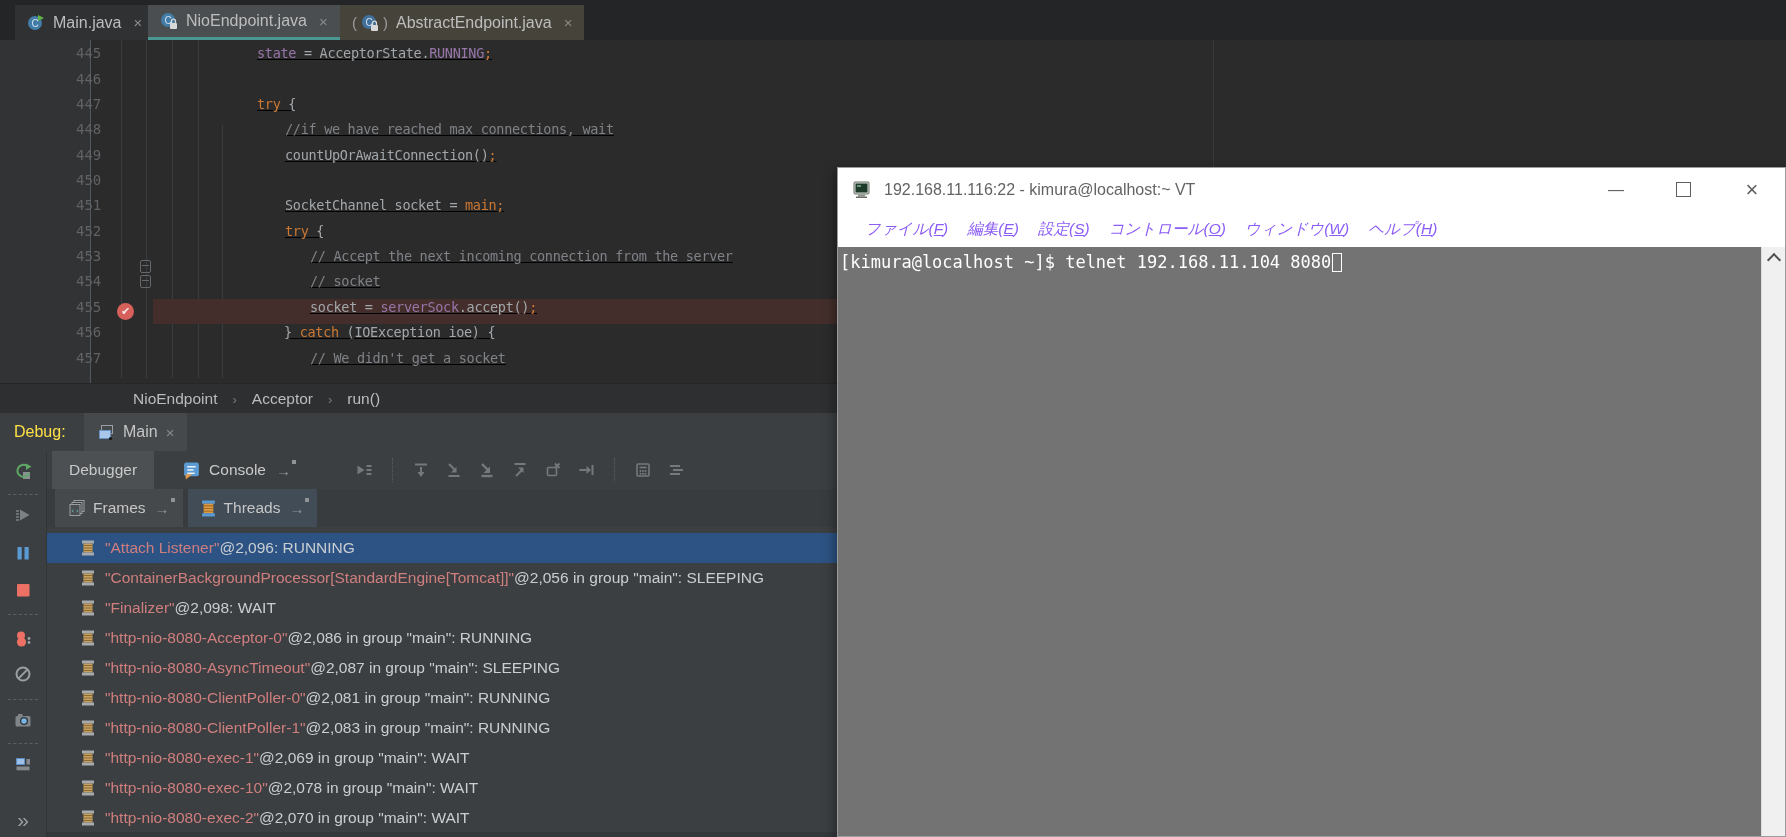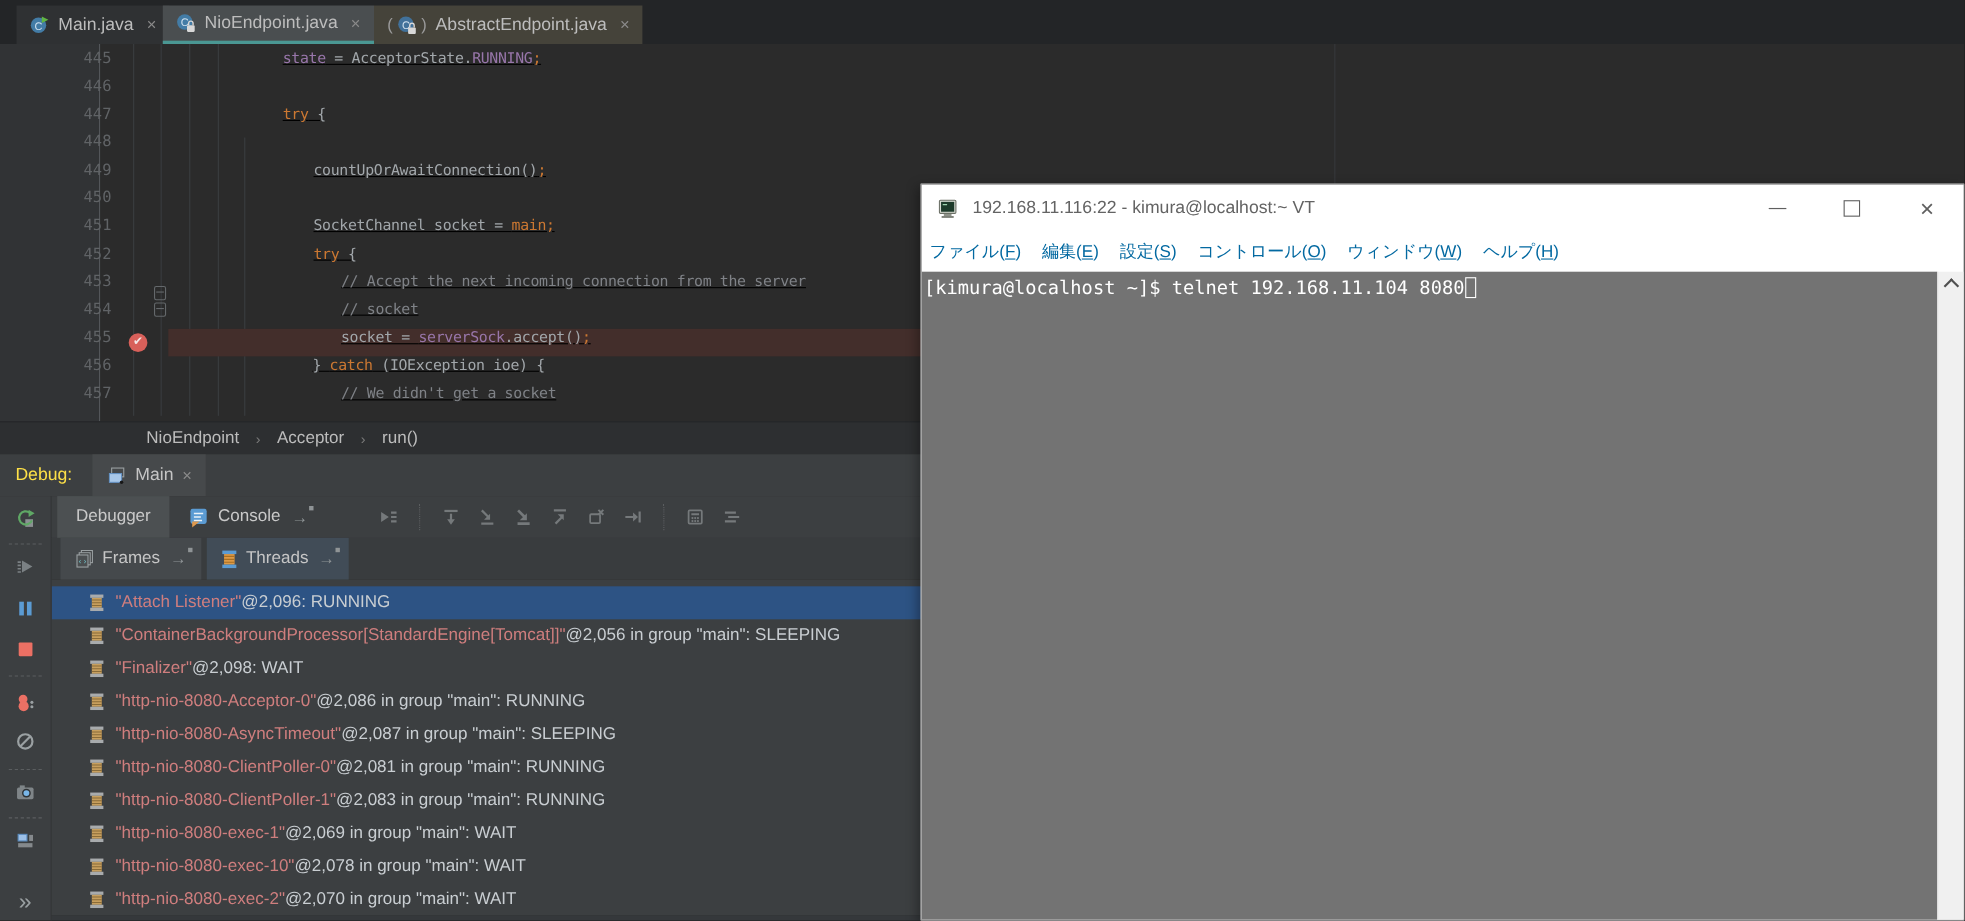--- a/index.html
+++ b/index.html
@@ -40,21 +40,21 @@
             padding:0 13px;background:#46494b;color:#c5c5c5;font-size:16px;}
   .main-tab .close{color:#8b8b8b;font-size:15px;}
 
   .sidebar{position:absolute;left:0;top:451px;width:47px;height:386px;background:#3c3f41;border-right:1px solid #323537;box-sizing:border-box;}
   .sicon-l{position:absolute;left:50%;transform:translate(-50%,-50%);width:18px;height:18px;}
   .side-sep{position:absolute;left:8px;width:30px;border-top:1px dashed #5b5e60;}
   .chev{position:absolute;left:50%;transform:translate(-50%,-50%);color:#9aa0a2;font-size:21px;}
 
   .toolbar{position:absolute;left:47px;top:451px;height:38px;right:0;background:#3c3f41;border-bottom:1px solid #34373a;
            display:flex;align-items:center;}
-  .tt-tab{height:38px;display:flex;align-items:center;padding:0 17px;color:#c9c9c9;font-size:15.5px;gap:8px;box-sizing:border-box;}
+  .tt-tab{height:38px;display:flex;align-items:center;padding:0 17px;color:#c9c9c9;font-size:15.5px;gap:8px;box-sizing:border-box;margin-left:11px;}
   .tt-tab.sel{background:#4c5052;}
   .pin{color:#8f9496;font-size:15px;position:relative;margin-left:2px;}
   .pin::after{content:"";position:absolute;right:-5px;top:-2px;width:4px;height:4px;background:#8f9496;}
   .sep-v{width:1px;height:24px;border-left:1px dotted #5b5e60;margin:0 11px;}
   .sicon{width:33px;height:28px;display:flex;align-items:center;justify-content:center;}
 
   .views{position:absolute;left:47px;top:489px;height:38px;right:0;background:#393c3e;display:flex;align-items:center;}
   .vtab{height:38px;display:flex;align-items:center;gap:7px;padding:0 13px;color:#c6c6c6;font-size:15.5px;box-sizing:border-box;}
   .vtab.frames{margin-left:8px;background:#45494c;}
   .vtab.sel{background:#414c57;}
@@ -66,21 +66,21 @@
   .tname{color:#cf7e7e;}
   .bottom-strip{position:absolute;left:47px;top:832px;right:0;height:5px;background:#35383b;}
 
   
   .term{position:absolute;left:837px;top:167px;width:949px;height:670px;background:#ffffff;
         border:1px solid #9b9b9b;box-sizing:border-box;box-shadow:-3px 3px 10px rgba(0,0,0,0.35);}
   .t-title{position:relative;height:43px;display:flex;align-items:center;padding-left:15px;gap:11px;
            color:#636363;font-size:16px;}
   .t-ctrl{position:absolute;top:0;height:43px;width:34px;display:flex;align-items:center;justify-content:center;color:#5f5f5f;}
   .t-max-box{width:13px;height:13px;border:1.3px solid #5f5f5f;}
-  .t-menu{height:36px;display:flex;align-items:center;padding-left:7px;gap:19px;font-size:15.5px;color:#0369a1;}
+  .t-menu{height:36px;display:flex;align-items:center;padding-left:27px;gap:19px;font-size:15.5px;color:#8b5cf6;font-style:italic;}
   .t-menu u{text-decoration:underline;}
   .t-body{position:absolute;left:0;top:79px;right:24px;bottom:0;background:#737373;color:#fff;
           font-family:"DejaVu Sans Mono",monospace;font-size:17px;padding:5px 2px;white-space:pre;}
   .t-cursor{display:inline-block;width:10px;height:19px;border:1.5px solid #fff;vertical-align:-4px;margin-left:1px;box-sizing:border-box;}
   .t-scroll{position:absolute;right:0;top:79px;width:24px;bottom:0;background:#f0f0f0;border-left:1px solid #dcdcdc;box-sizing:border-box;}
   .t-up{position:absolute;top:8px;left:7px;width:8px;height:8px;border-top:2px solid #505050;border-right:2px solid #505050;transform:rotate(-45deg);}
 </style>
 </head>
 <body>
 
@@ -105,20 +105,21 @@
       </div>
     <div class="crow" style="top:71px">
         <span class="lnum">446</span>
       </div>
     <div class="crow" style="top:96px">
         <span class="lnum">447</span>
         <span class="ctext" style="padding-left:104px"><span class="tk-kw">try</span><span class="tk-def"> {</span></span>
       </div>
     <div class="crow" style="top:121px">
         <span class="lnum">448</span>
+        <span class="ctext" style="padding-left:132px"><span class="tk-cmt">//if we have reached max connections, wait</span></span>
       </div>
     <div class="crow" style="top:147px">
         <span class="lnum">449</span>
         <span class="ctext" style="padding-left:132px"><span class="tk-def">countUpOrAwaitConnection()</span><span class="tk-kw">;</span></span>
       </div>
     <div class="crow" style="top:172px">
         <span class="lnum">450</span>
       </div>
     <div class="crow" style="top:197px">
         <span class="lnum">451</span>

